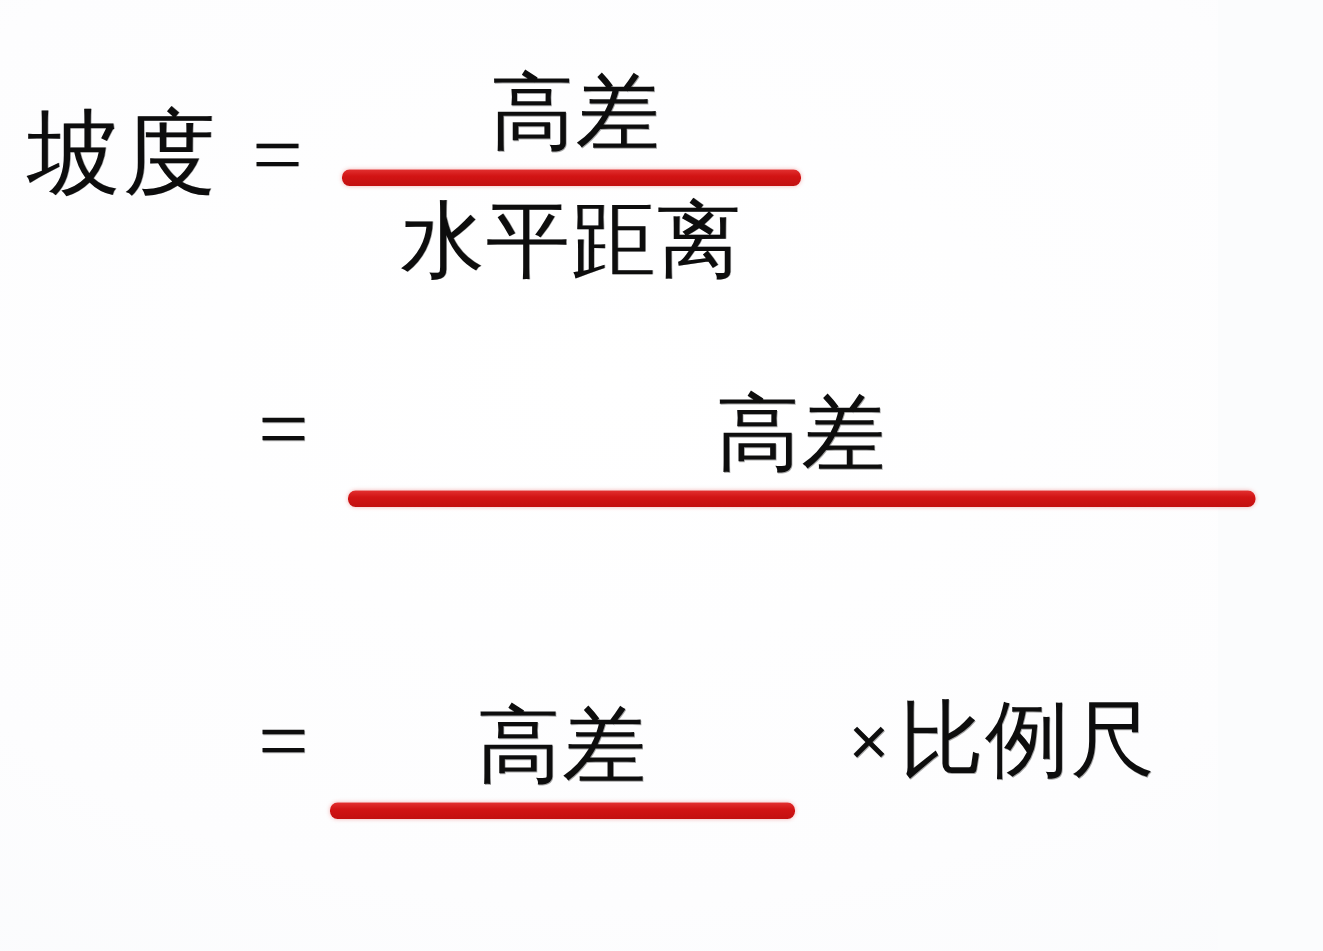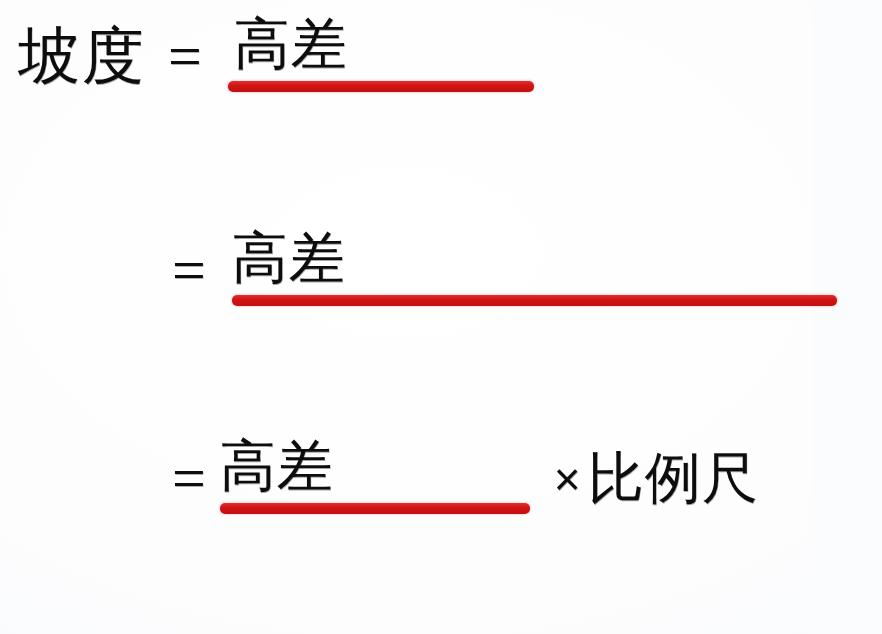--- a/index.html
+++ b/index.html
@@ -49,22 +49,23 @@
     line-height: 1;
     white-space: nowrap;
     font-weight: 400;
     text-shadow: 0.5px 0.5px 0 rgba(0,0,0,0.3);
   }
 
   
   .fraction {
     display: inline-flex;
     flex-direction: column;
-    align-items: flex-start;
+    align-items: center;
     justify-content: center;
+    margin-top: 32px;
   }
   .fraction .numerator,
   .fraction .denominator {
     font-size: 56px;
     line-height: 1.08;
     white-space: nowrap;
     letter-spacing: 1px;
     text-shadow: 0.5px 0.5px 0 rgba(0,0,0,0.35);
   }
   .fraction .numerator { padding-bottom: 2px; }
@@ -100,33 +101,34 @@
   #row-1 .fraction-bar { width: 306px; }
   #row-1 .numerator  { padding-left: 6px; }
 
   #row-2 { left: 172px; top: 228px; }
   #row-2 .equals-sign{ margin-right: 26px; }
   #row-2 .fraction-bar { width: 605px; }
 
   #row-3 { left: 172px; top: 436px; }
   #row-3 .equals-sign{ margin-right: 14px; }
   #row-3 .fraction-bar { width: 310px; }
-  #row-3 .multiplier-term { margin-left: 24px; }
+  #row-3 .multiplier-term { margin-left: 36px; }
 </style>
 </head>
 <body>
 
 <div id="page">
 
   <div class="equation-row" id="row-1">
     <span class="lhs-term">坡度</span>
     <span class="equals-sign">=</span>
     <span class="fraction">
       <span class="numerator">高差</span>
       <span class="fraction-bar"></span>
+      <span class="denominator">水平距离</span>
     </span>
   </div>
 
   <div class="equation-row" id="row-2">
     <span class="equals-sign">=</span>
     <span class="fraction">
       <span class="numerator">高差</span>
       <span class="fraction-bar"></span>
     </span>
   </div>

